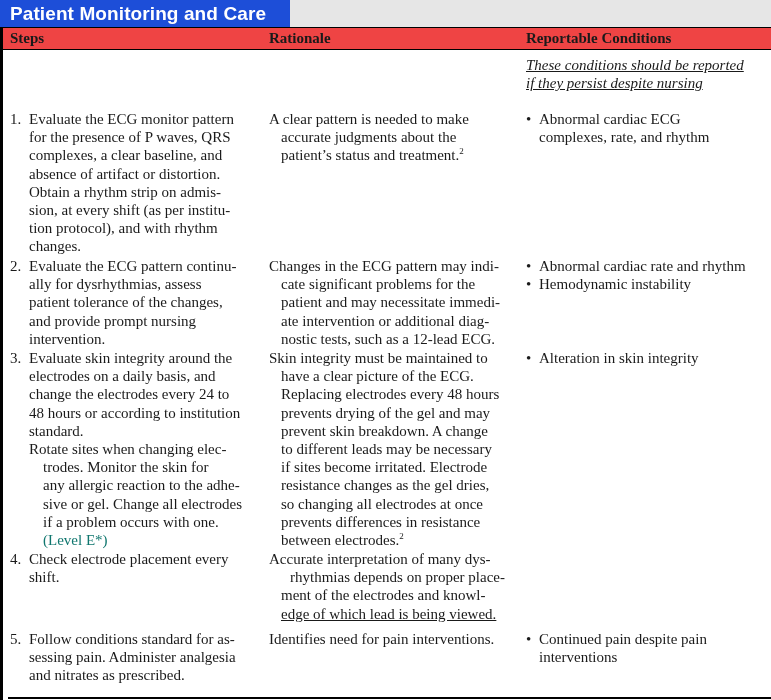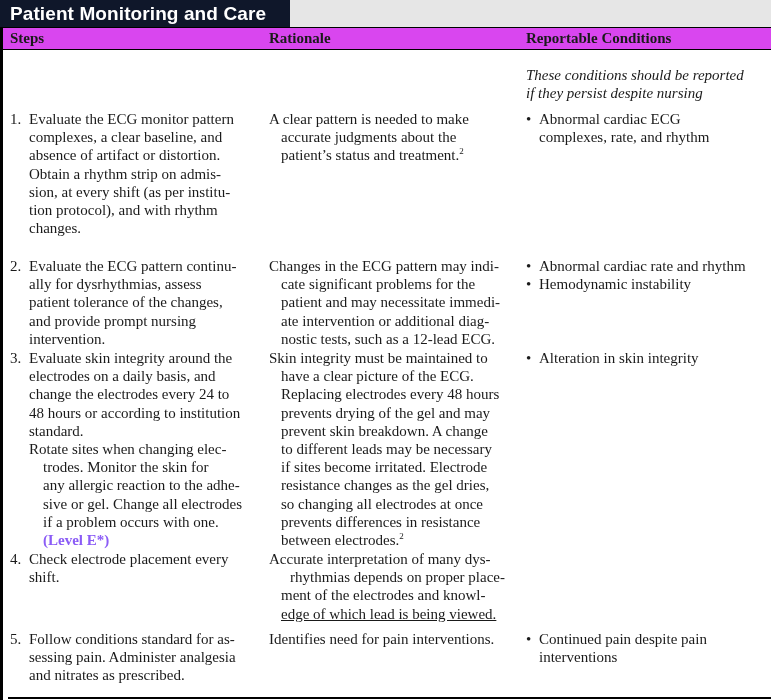--- a/index.html
+++ b/index.html
@@ -9,43 +9,43 @@
     font-family: "Liberation Serif", "DejaVu Serif", serif;
     color: #1a1a1a;
   }
   .left-bar {
     position: absolute; left: 0; top: 0; width: 3px; height: 700px; background: #000;
   }
   .title-strip {
     position: absolute; left: 0; top: 0; width: 771px; height: 27px; background: #e6e6e6;
   }
   .title-block {
-    position: absolute; left: 0; top: 0; width: 290px; height: 27px; background: #0f172a;
+    position: absolute; left: 0; top: 0; width: 290px; height: 27px; background: #1d4ed8;
     color: #fff; font-family: "Liberation Sans", "DejaVu Sans", sans-serif;
     font-weight: bold; font-size: 19px; line-height: 27px; padding-left: 10px; box-sizing: border-box;
     letter-spacing: 0.1px;
   }
   .header-row {
     position: absolute; left: 3px; top: 27px; width: 768px; height: 23px;
-    background: #d946ef; border-top: 1px solid #000; border-bottom: 1px solid #000;
+    background: #ef4444; border-top: 1px solid #000; border-bottom: 1px solid #000;
     box-sizing: border-box; font-weight: bold; font-size: 15px;
   }
   .header-row span { position: absolute; top: 2px; }
   .h-steps { left: 7px; }
   .h-rat { left: 266px; }
   .h-rep { left: 523px; }
 
   .cell { position: absolute; font-size: 15px; line-height: 18.2px; }
   .steps { left: 10px; width: 240px; }
   .rat { left: 269px; width: 245px; }
   .rep { left: 526px; width: 240px; }
 
   .step { position: relative; padding-left: 19px; }
   .step .num { position: absolute; left: 0; top: 0; }
-  .level { font-weight: bold; color: #8b5cf6; }
+  .level { font-weight: normal; color: #0f766e; }
   .note { font-style: italic; }
   .bullet { position: relative; padding-left: 13px; }
   .bullet .dot { position: absolute; left: 0; top: 0; }
   sup { font-size: 9px; line-height: 0; vertical-align: 6px; }
   .bottom-rule {
     position: absolute; left: 8px; width: 763px; top: 697px; height: 2px; background: #000;
   }
 </style>
 </head>
 <body>
@@ -53,29 +53,30 @@
 <div class="left-bar"></div>
 <div class="title-strip"></div>
 <div class="title-block">Patient Monitoring and Care</div>
 
 <div class="header-row">
   <span class="h-steps">Steps</span>
   <span class="h-rat">Rationale</span>
   <span class="h-rep">Reportable Conditions</span>
 </div>
 
-<div class="cell rep note" style="top:66px;">
+<div class="cell rep note" style="top:56px;text-decoration:underline;">
   <div>These conditions should be reported</div>
   <div>if they persist despite nursing</div>
 </div>
 
 <div class="cell steps" style="top:110px;">
   <div class="step">
     <span class="num">1.</span>
     <div>Evaluate the ECG monitor pattern</div>
+    <div>for the presence of P waves, QRS</div>
     <div>complexes, a clear baseline, and</div>
     <div>absence of artifact or distortion.</div>
     <div>Obtain a rhythm strip on admis-</div>
     <div>sion, at every shift (as per institu-</div>
     <div>tion protocol), and with rhythm</div>
     <div>changes.</div>
   </div>
 </div>
 <div class="cell rat" style="top:110px;">
   <div>A clear pattern is needed to make</div>

